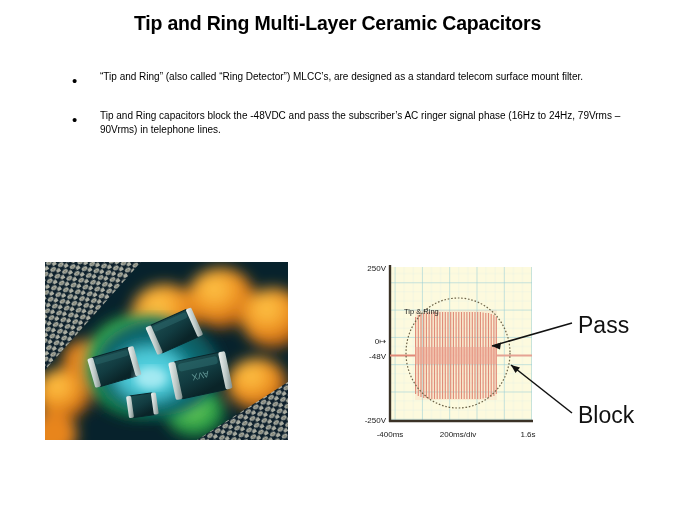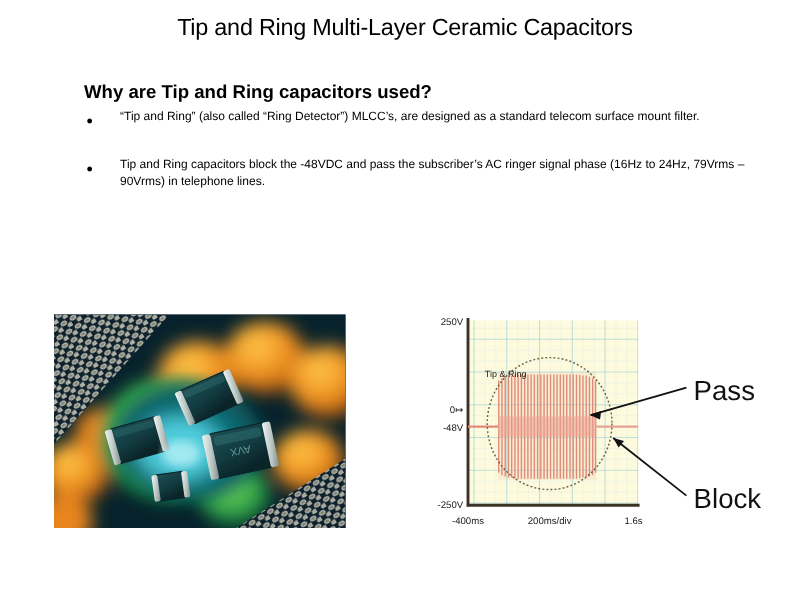--- a/index.html
+++ b/index.html
@@ -17,21 +17,21 @@
   }
 
   
   #slide-title {
     position: absolute;
     top: 12px;
     left: 0;
     width: 675px;
     text-align: center;
     font-size: 19.5px;
-    font-weight: normal;
+    font-weight: bold;
     letter-spacing: -0.2px;
     color: #000;
   }
 
   
   #body-copy {
     position: absolute;
     top: 68px;
     left: 70px;
     width: 560px;
@@ -100,21 +100,20 @@
     fill: #111111;
   }
 </style>
 </head>
 <body>
 
 <div id="slide-title">Tip and Ring Multi-Layer Ceramic Capacitors</div>
 
 <div id="body-copy">
 
-  <div id="question-heading">Why are Tip and Ring capacitors used?</div>
 
   <div class="bullet-row">
     <span class="bullet-mark">•</span>
     <span class="bullet-text">“Tip and Ring” (also called “Ring Detector”) MLCC’s, are designed as a standard telecom surface mount filter.</span>
   </div>
 
   <div class="bullet-row spaced">
     <span class="bullet-mark">•</span>
     <span class="bullet-text">Tip and Ring capacitors block the -48VDC and pass the subscriber’s AC ringer signal phase (16Hz to 24Hz, 79Vrms – 90Vrms) in telephone lines.</span>
   </div>

